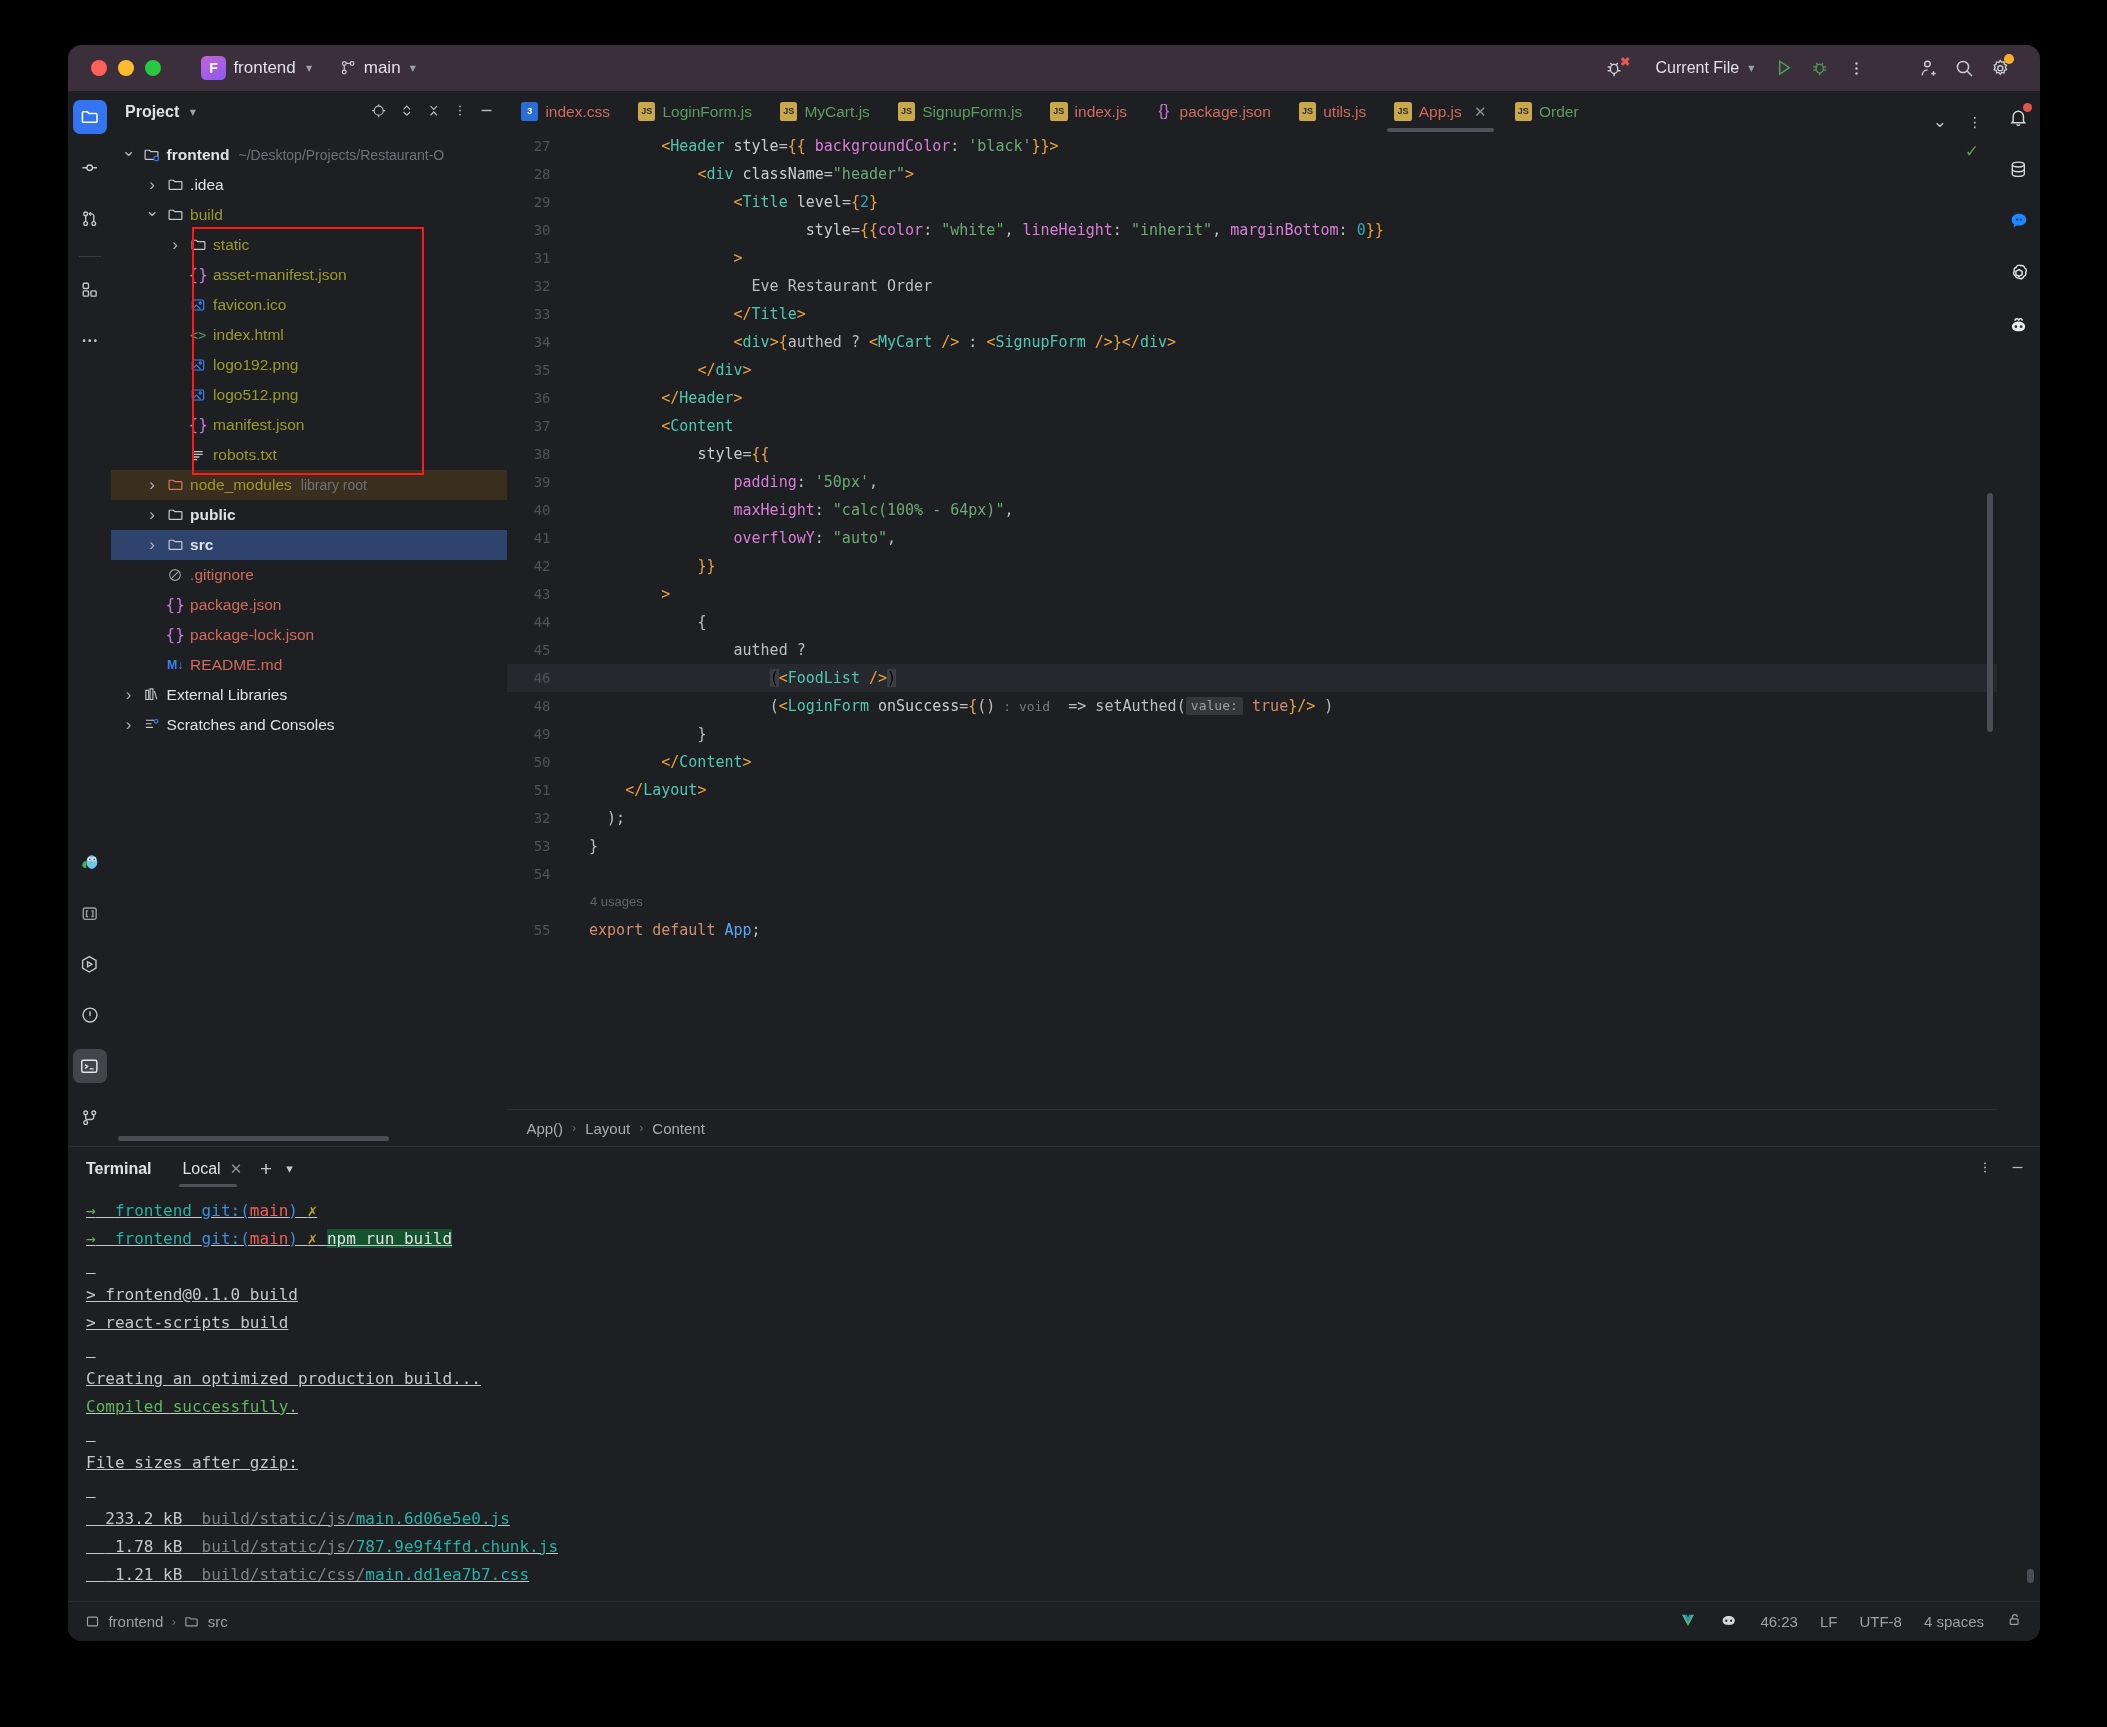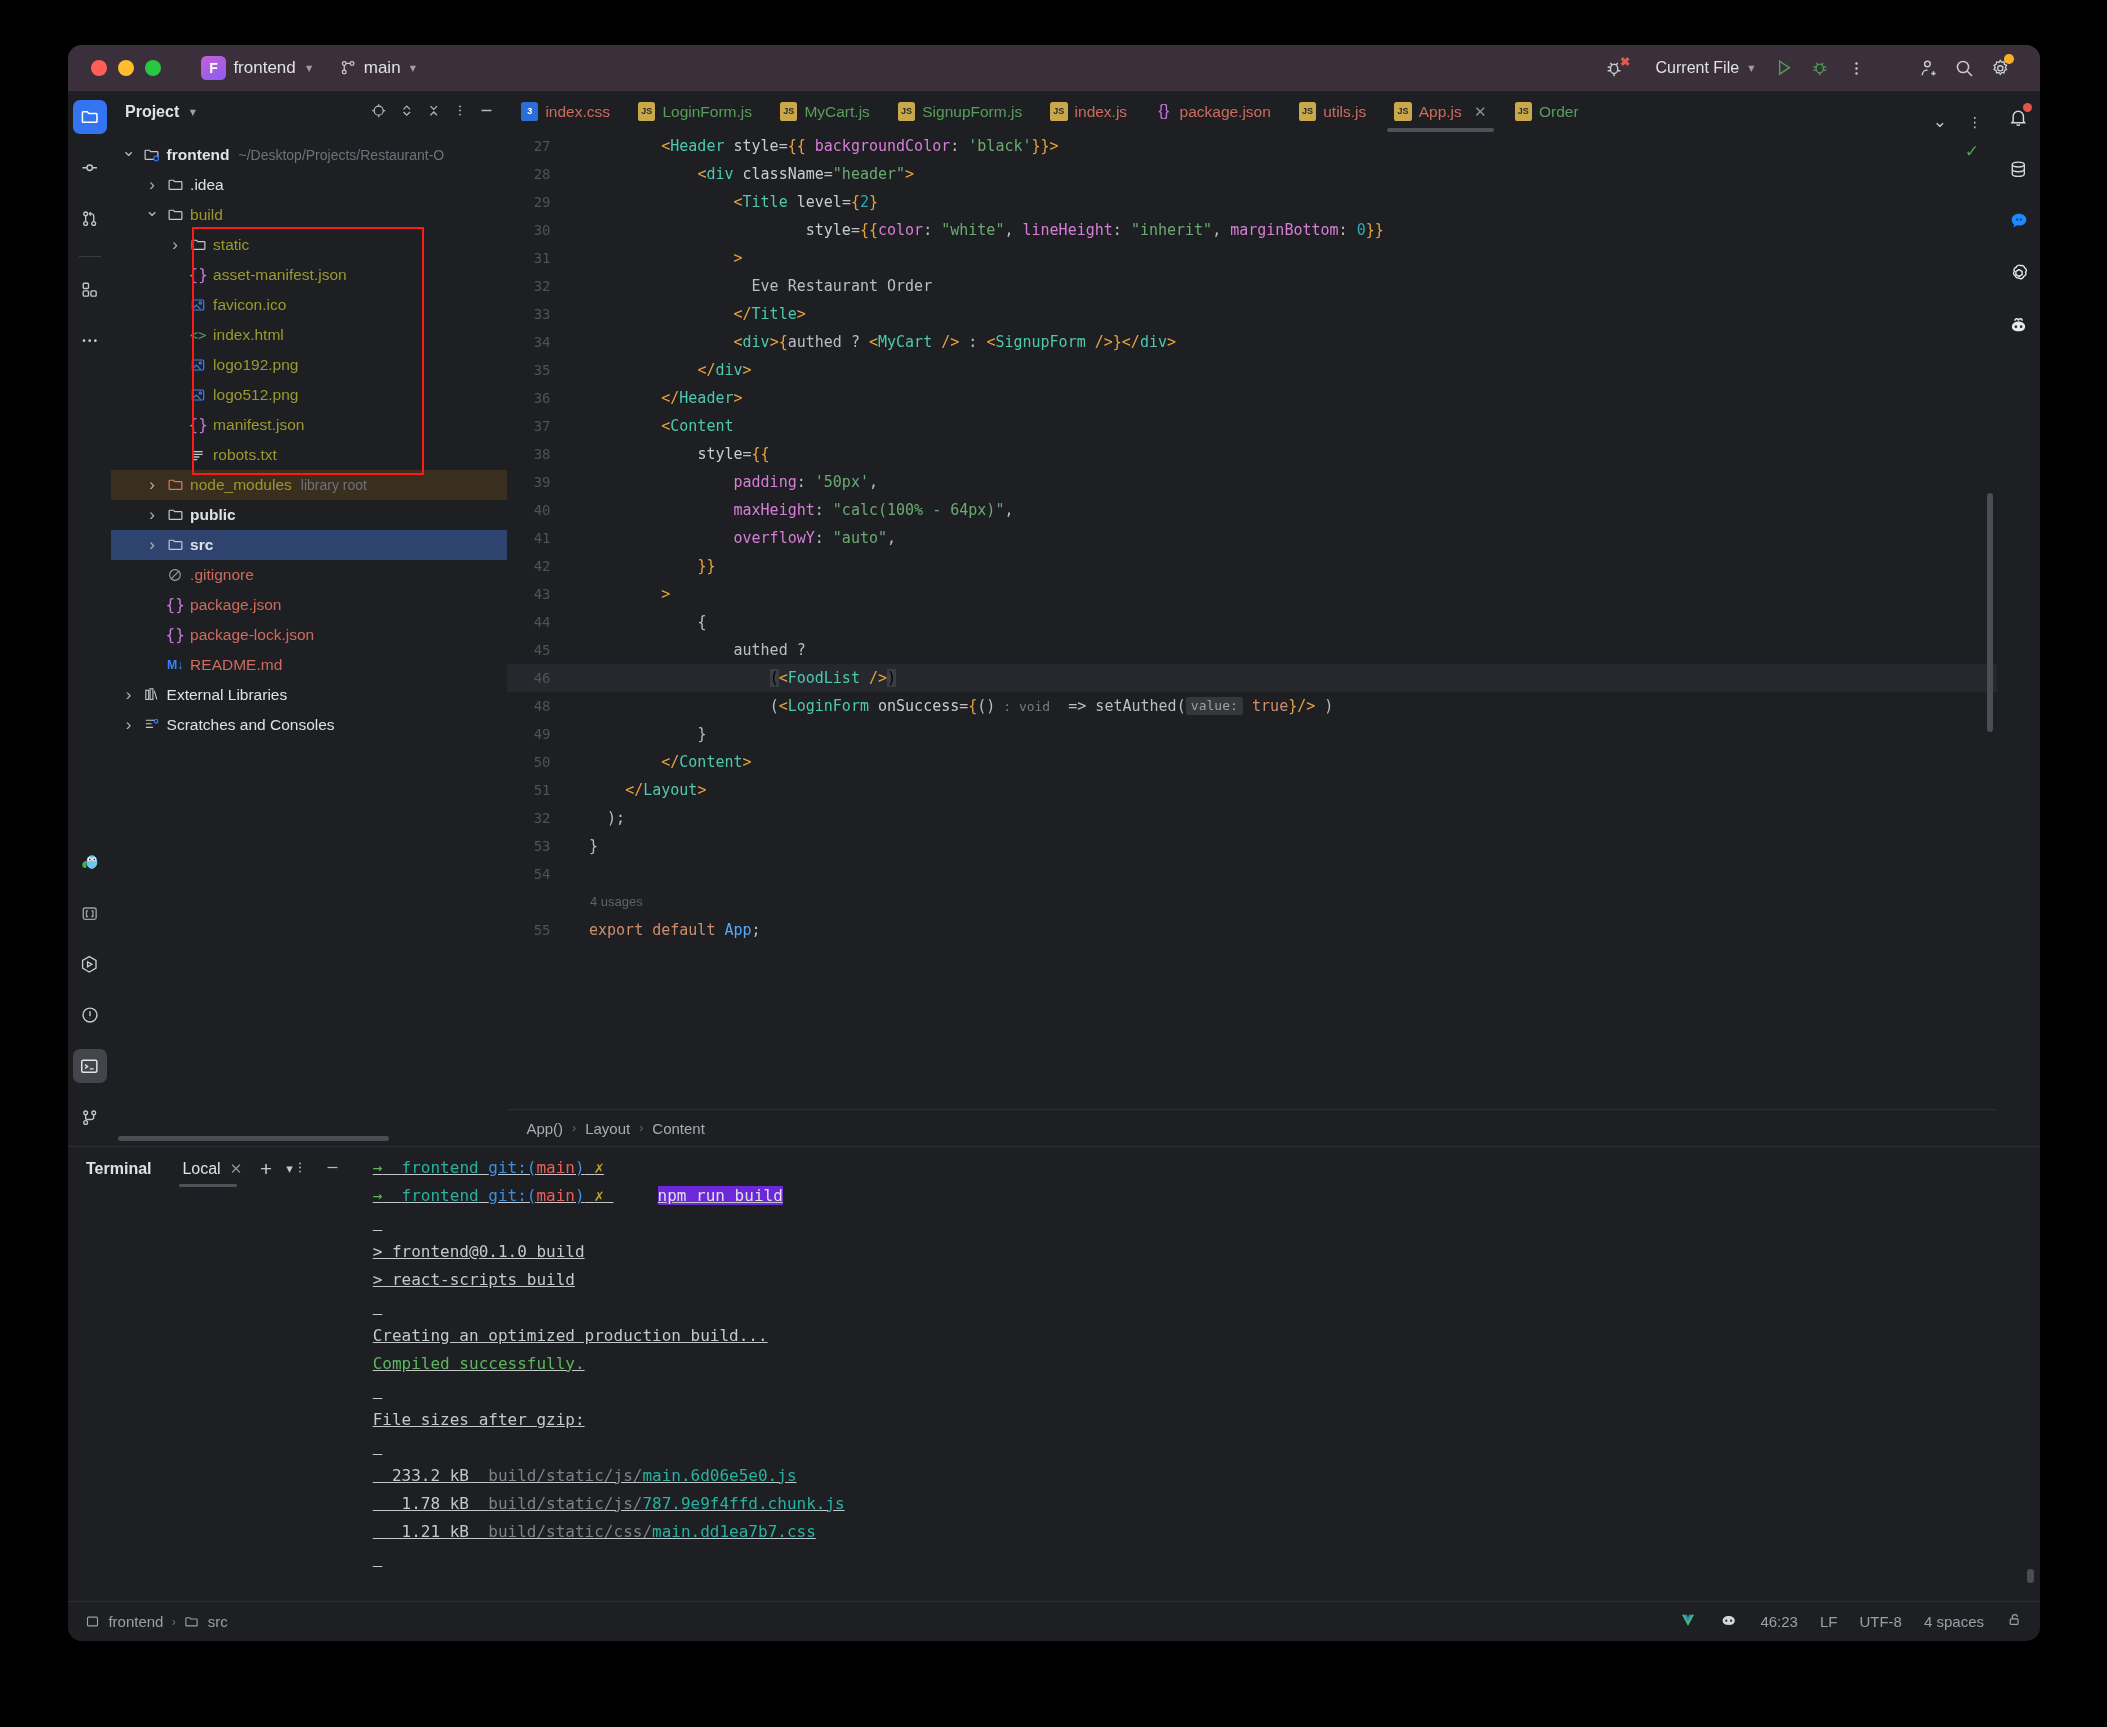--- a/index.html
+++ b/index.html
@@ -197,21 +197,21 @@
     padding-left: 19.4px; background: #1e1f22;
     border-top: 0.6px solid #2b2d31;
     color: #a8abb2; font-size: 15px; flex-shrink: 0;
   }
   .bc-sep { color: #6b6f76; font-size: 12.3px; }
 
   
   .terminal-panel {
     height: 455px; background: #1e1f22;
     border-top: 0.6px solid #2b2d31;
-    display: flex; flex-direction: row; flex-shrink: 0;
+    display: flex; flex-direction: column; flex-shrink: 0;
     position: relative;
   }
   .term-head {
     height: 43px; display: flex; align-items: center; gap: 0;
     padding: 0 14px 0 18px; flex-shrink: 0;
   }
   .term-title { color: #dfe1e5; font-size: 16px; font-weight: bold; }
   .term-tab {
     margin-left: 27px; display: flex; align-items: center; gap: 9px;
     height: 43px; position: relative; padding: 0 3.9px;
@@ -231,21 +231,21 @@
     font-family: "DejaVu Sans Mono", monospace;
     font-size: 16px; line-height: 28px;
     color: #c4c7cc; overflow: hidden; position: relative; text-decoration: underline;
   }
   .tline { white-space: pre; height: 28px; }
   .t-arrow { color: #5db85d; }
   .t-dir { color: #26b3a4; }
   .t-git { color: #3b8fe0; }
   .t-branch { color: #e8605a; }
   .t-x { color: #b8a32e; }
-  .t-cmd { background: #6d28d9; color: #dfe1e5; margin-left: 44px; }
+  .t-cmd { background: #14532d; color: #dfe1e5; }
   .t-green { color: #5db85d; }
   .t-grey { color: #7e8288; }
   .t-cyan { color: #26b3a4; }
   .term-scroll {
     position: absolute; right: 6.5px; bottom: 18px; width: 6.5px; height: 14px;
     background: #4a4d53; border-radius: 3.2px;
   }
 
   
   .right-rail {

